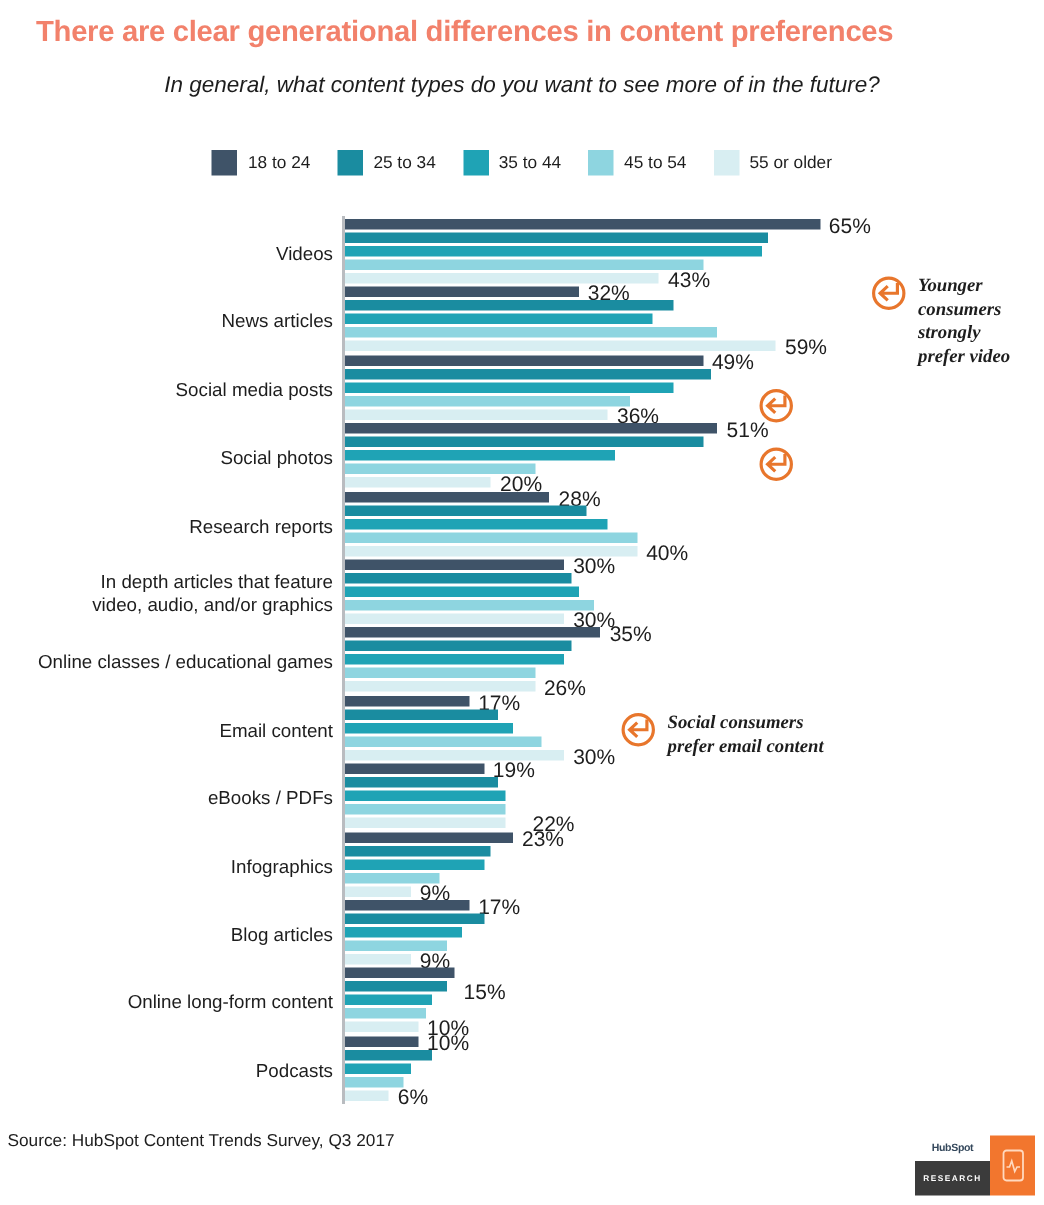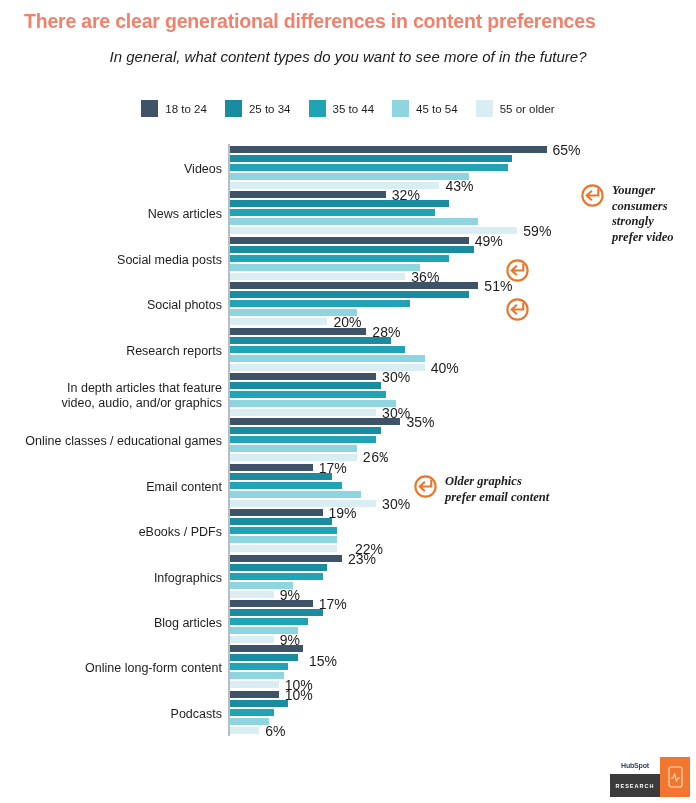--- a/index.html
+++ b/index.html
@@ -269,21 +269,21 @@
             <div class="bar" style="width: 150.97px; background: rgb(26, 140, 160);"></div>
           </div>
           <div class="bar-row">
             <div class="bar" style="width: 146.1px; background: rgb(31, 163, 181);"></div>
           </div>
           <div class="bar-row">
             <div class="bar" style="width: 126.62px; background: rgb(142, 213, 224);"></div>
           </div>
           <div class="bar-row">
             <div class="bar" style="width: 126.62px; background: rgb(216, 238, 242);"></div>
-            <span class="bar-value" style="left: 132.62px; font-family: Liberation Mono, monospace;">26%</span>
+            <span class="bar-value" style="left: 132.62px;">26%</span>
           </div>
         </div>
       </div>
       <div class="group" style="top: 323.8px;">
         <div class="cat-label" style="top: 16px;">
           <div>Email content</div>
         </div>
         <div class="bars">
           <div class="bar-row">
             <div class="bar" style="width: 82.79px; background: rgb(63, 83, 104);"></div>
@@ -453,28 +453,29 @@
         </div>
       </div>
       <div class="callout" style="left: 413px; top: 334px;">
         <div class="callout-icons">
           <svg width="25" height="25" viewBox="0 0 26 26" class="pointer-icon">
             <circle cx="13" cy="13" r="10.5" fill="none" stroke="#e8762c" stroke-width="2.2"></circle>
             <path d="M19 7 L19 13 L7.5 13 M11.5 8.8 L7 13 L11.5 17.2" fill="none" stroke="#e8762c" stroke-width="2.2" stroke-linecap="square"></path>
           </svg>
         </div>
         <div class="callout-text">
-          <div>Older graphics</div>
+          <div>Social consumers</div>
           <div>prefer email content</div>
         </div>
       </div>
     </div>
 </div>
 
 <div class="footer">
+  <div>Source: HubSpot Content Trends Survey, Q3 2017</div>
 </div>
 
 <div class="logo">
   <div class="logo-left">
     <div class="logo-word">HubSpot</div>
     <div class="logo-research">RESEARCH</div>
   </div>
   <div class="logo-right">
     <svg width="15" height="22" viewBox="0 0 15 22" aria-hidden="true">
       <rect x="1" y="1" width="13" height="20" rx="2" fill="none" stroke="#ffd9bf" stroke-width="1.2"></rect>

